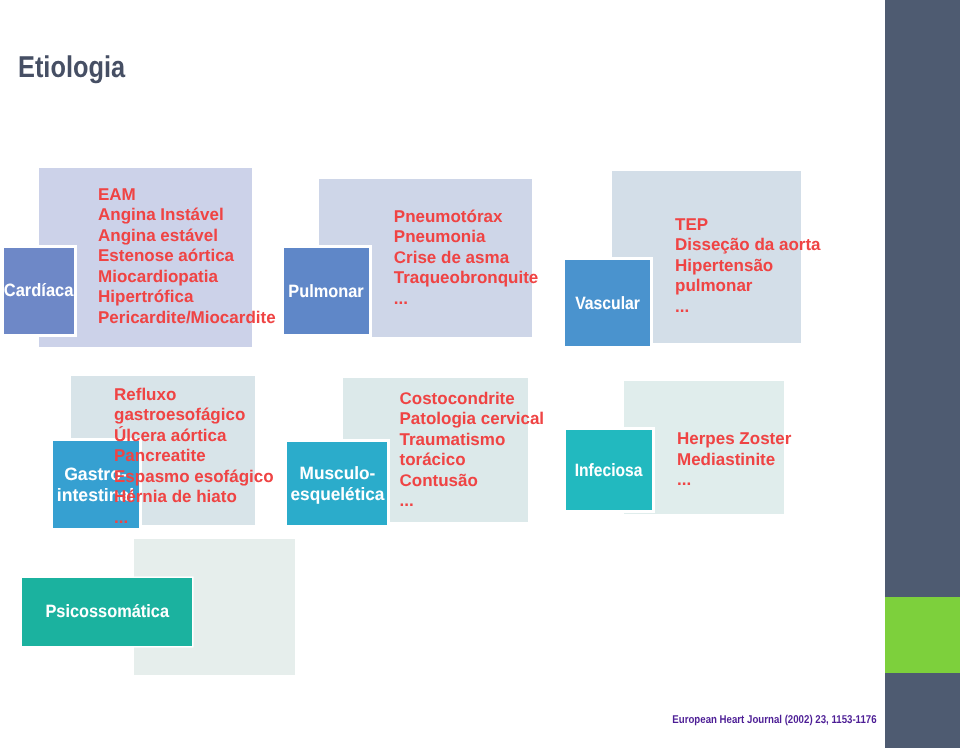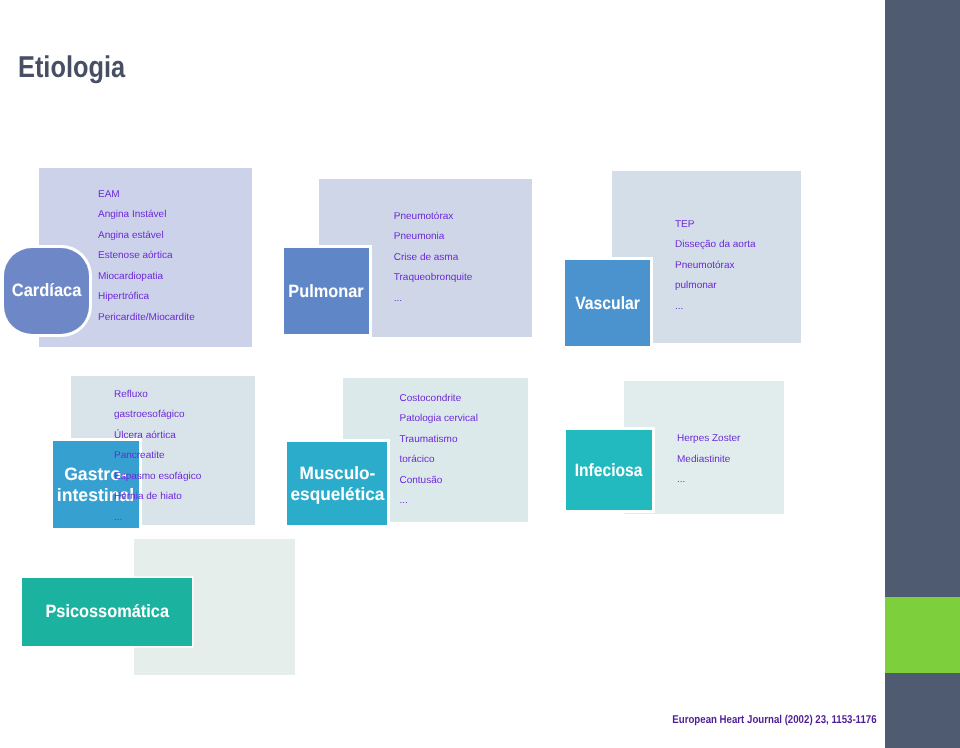--- a/index.html
+++ b/index.html
@@ -22,36 +22,37 @@
     position:absolute; left:17.6px; top:52.5px;
     font-size:30px; font-weight:bold;
     color:#464f64; line-height:1;
     transform:scaleX(0.845); transform-origin:0 50%;
   }
 
   
   .panel { position:absolute; z-index:1; }
   .items {
     position:absolute; z-index:4;
-    color:#6d28d9; font-size:10px; line-height:20.5px;
+    color:#ef4444; font-size:17px; line-height:20.5px;
     white-space:pre-line;
+    font-weight:bold;
   }
   .chip {
     position:absolute; z-index:3;
     display:flex; align-items:center; justify-content:center;
     color:#ffffff; font-weight:bold; text-align:center;
     font-size:17.8px; line-height:20.6px;
     box-sizing:border-box; box-shadow:0 0 0 3px #ffffff;
   }
   .chip > span { display:inline-block; white-space:pre-line; }
 
   
   .panel-cardiaca { left:39px;  top:168px;   width:213px; height:179px; background:#ccd2e9; }
   .items-cardiaca { left:98px;  top:184.5px; }
-  .chip-cardiaca  { left:4px;   top:247.5px; width:85px;  height:86px;  background:#6e88c7;border-radius:28px; }
+  .chip-cardiaca  { left:4px;   top:247.5px; width:70px;  height:86px;  background:#6e88c7; }
   .chip-cardiaca > span { transform:scaleX(0.927); }
 
   
   .panel-pulmonar { left:319px;   top:179px;   width:213px; height:158px; background:#ced6e8; }
   .items-pulmonar { left:393.8px; top:206.8px; }
   .chip-pulmonar  { left:284px;   top:248px;   width:85px;  height:86px;  background:#5f87c8; }
   .chip-pulmonar > span { transform:scaleX(0.918); }
 
   
   .panel-vascular { left:612px; top:171px;   width:189px; height:172px; background:#d3dee8; }
@@ -123,21 +124,21 @@
 Crise de asma
 Traqueobronquite
 ...</div>
     <div class="chip chip-pulmonar">
         <span>Pulmonar</span>
       </div>
 
     <div class="panel panel-vascular"></div>
     <div class="items items-vascular">TEP
 Disseção da aorta
-Pneumotórax
+Hipertensão
 pulmonar
 ...</div>
     <div class="chip chip-vascular">
         <span>Vascular</span>
       </div>
 
     <div class="panel panel-gastrointestinal"></div>
     <div class="items items-gastrointestinal">Refluxo
 gastroesofágico
 Úlcera aórtica

